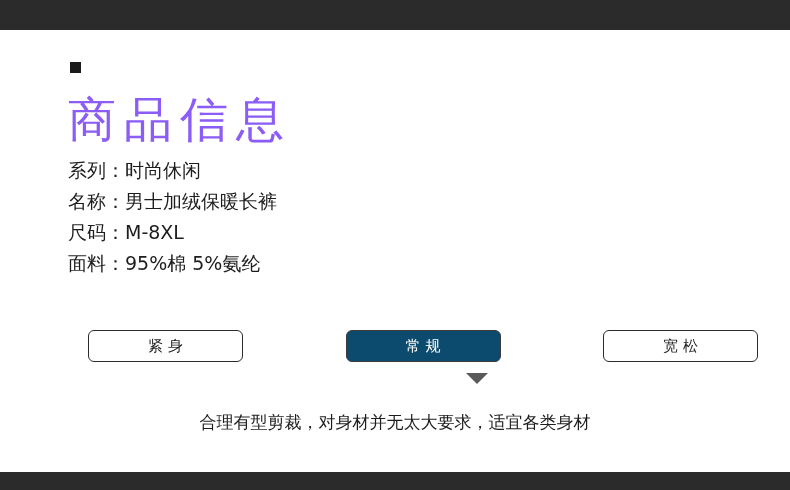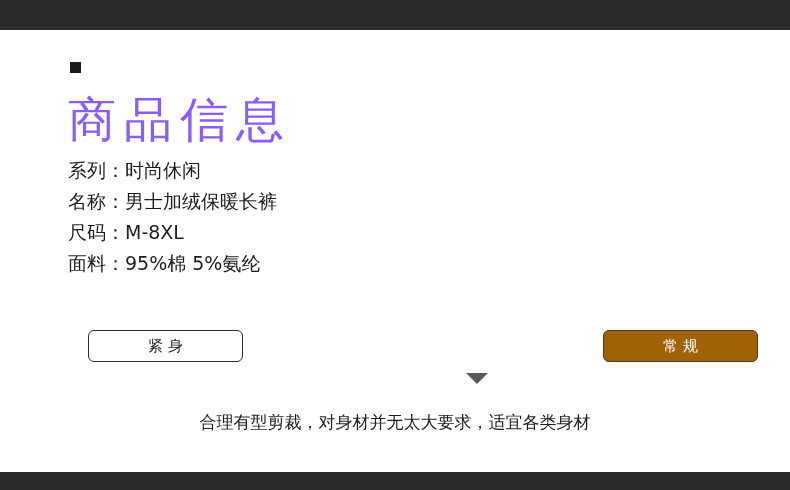--- a/index.html
+++ b/index.html
@@ -113,21 +113,21 @@
     justify-content: center;
     font-size: 15px;
     letter-spacing: 5px;
     text-indent: 5px;
     color: #1d1d1d;
     background: #ffffff;
     box-sizing: border-box;
     font-family: "DejaVu Sans", sans-serif;
   }
   .fit-btn.active {
-    background: #a16207;
+    background: #0c4a6e;
     color: #ffffff;
     border-color: #3b3b3b;
   }
   .arrow {
     position: absolute;
     left: 466px;
     top: 343px;
     width: 0;
     height: 0;
     border-left: 11px solid transparent;
@@ -174,20 +174,21 @@
         <span class="spec-label">尺码：</span><span class="spec-value">M-8XL</span>
       </div>
       <div class="spec-line">
         <span class="spec-label">面料：</span><span class="spec-value">95%棉 5%氨纶</span>
       </div>
     </div>
 
     <div class="fit-row">
       <div class="fit-btn">紧身</div>
       <div class="fit-btn active">常规</div>
+      <div class="fit-btn">宽松</div>
     </div>
 
     <div class="arrow"></div>
 
     <div class="desc">
       <div class="desc-line">合理有型剪裁，对身材并无太大要求，适宜各类身材</div>
     </div>
 
   </div>
 

